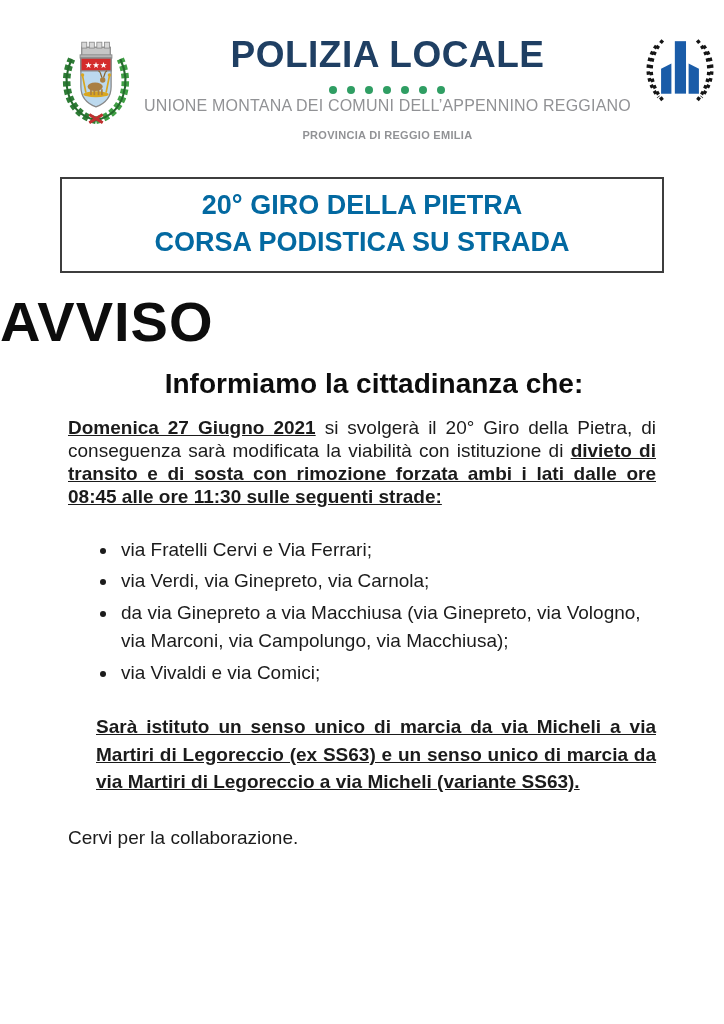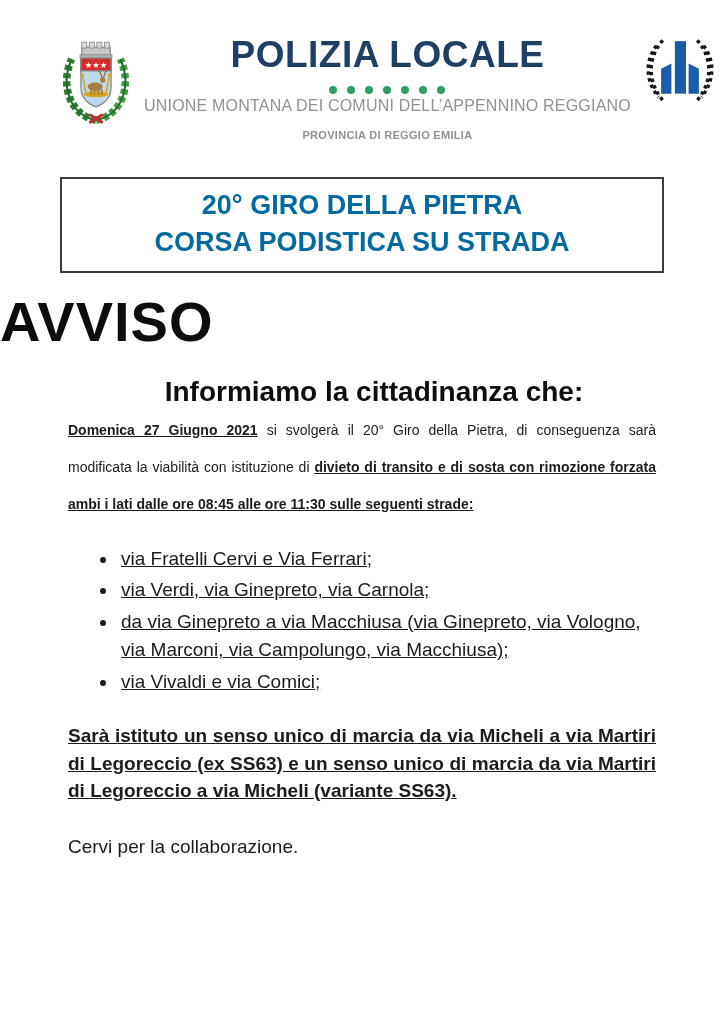--- a/index.html
+++ b/index.html
@@ -58,43 +58,42 @@
     color:#0369a1;
   }
 
   
   .notice-title{
     text-align:left;font-size:56px;font-weight:bold;
     margin-top:16px;letter-spacing:1px;color:#0d0d0d;
   }
   .subtitle{
     text-align:center;font-size:28px;font-weight:bold;
-    margin-top:22px;color:#0d0d0d;padding-left:24px;
+    margin-top:14px;color:#0d0d0d;padding-left:24px;
   }
 
   
   .content{width:588px;margin:0 auto;}
   .main-paragraph{
-    margin-top:4px;
-    font-size:14px;line-height:37px;
+    margin-top:16px;
+    font-size:19px;line-height:23px;
     text-align:justify;text-align-last:left;
   }
   .bu{font-weight:bold;text-decoration:underline;}
   ul.streets{
-    margin:22px 0 0 0;padding:0 0 0 50px;
+    margin:28px 0 0 0;padding:0 0 0 50px;
     font-size:19px;line-height:28.5px;
     list-style:disc outside;
-    text-decoration:underline;
   }
   ul.streets li{margin-bottom:3px;padding-left:3px;}
   .one-way{
     margin-top:26px;
     font-size:19px;line-height:27.5px;
     font-weight:bold;text-decoration:underline;
-    text-align:justify;text-align-last:left;
+    text-align:justify;text-align-last:left;margin-left:28px;
   }
   .closing{margin-top:28px;font-size:19px;line-height:27px;}
 
   svg{display:block;}
 </style>
 </head>
 <body>
 
 <div class="page">
 

